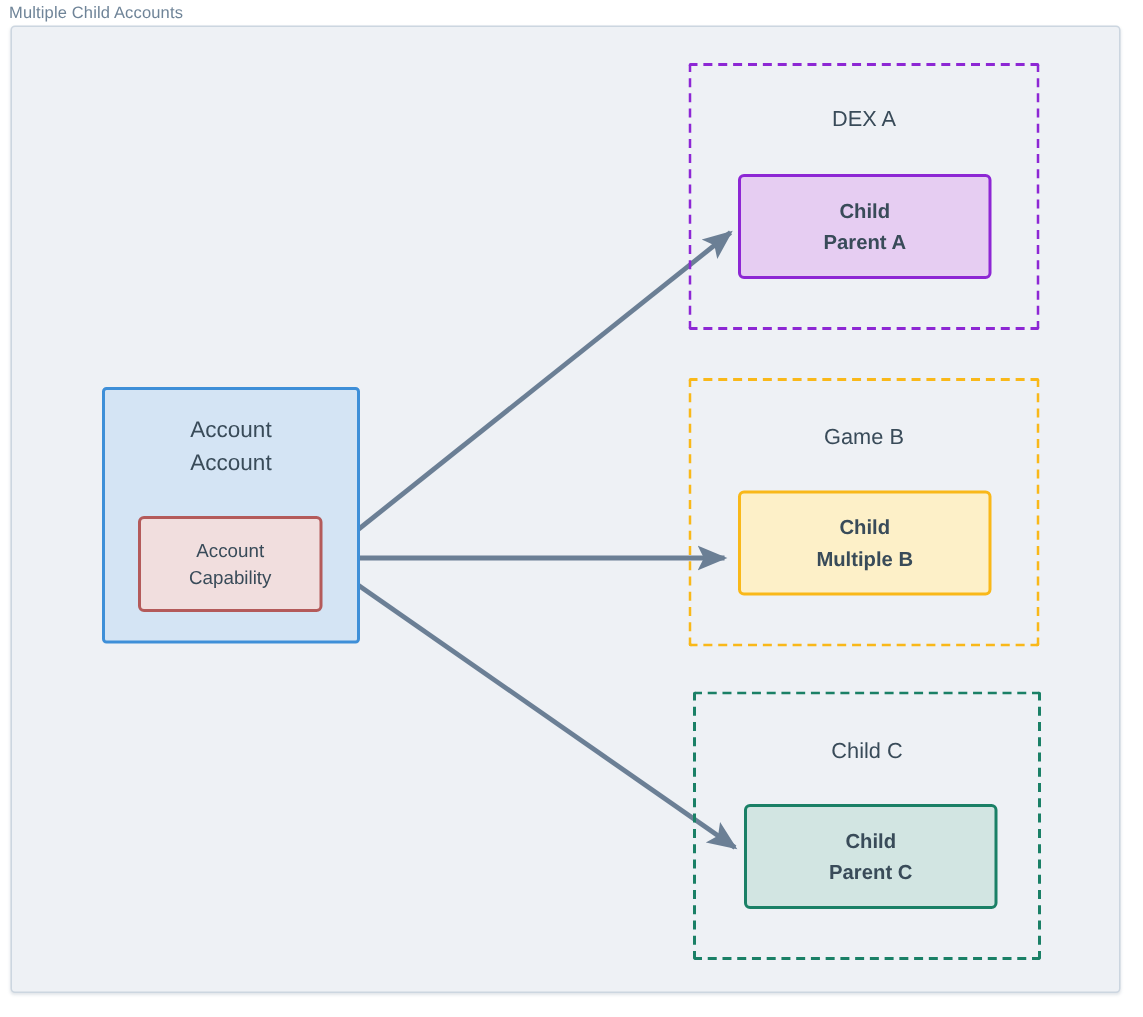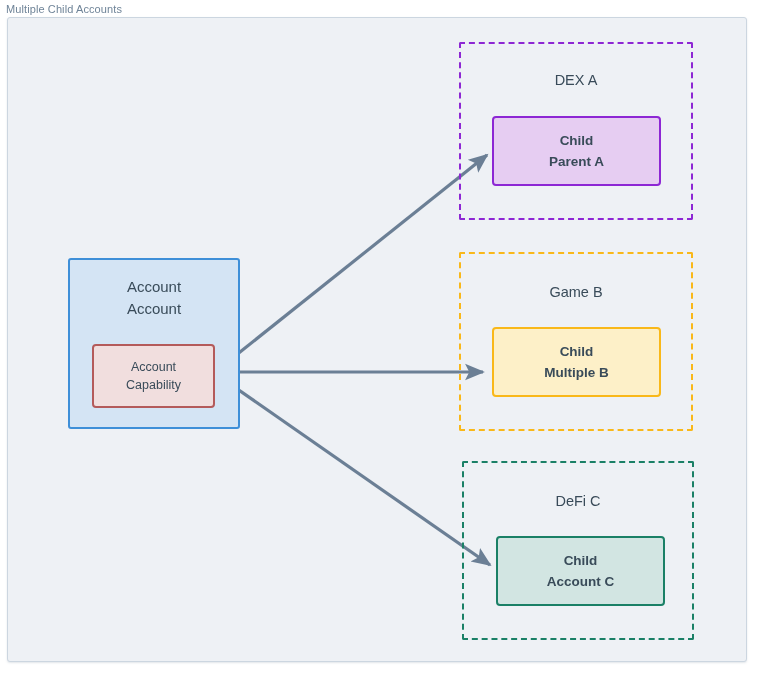--- a/index.html
+++ b/index.html
@@ -169,20 +169,20 @@
 
   <div class="group group-defi">
     <div class="group-title">Game B</div>
   </div>
   <div class="node child-node child-b">
     <span class="line">Child</span>
     <span class="line">Multiple B</span>
   </div>
 
   <div class="group group-game">
-    <div class="group-title">DeFi C</div>
+    <div class="group-title">Child C</div>
   </div>
   <div class="node child-node child-c">
     <span class="line">Child</span>
-    <span class="line">Account C</span>
+    <span class="line">Parent C</span>
   </div>
 
 </div>
 
 </body></html>

